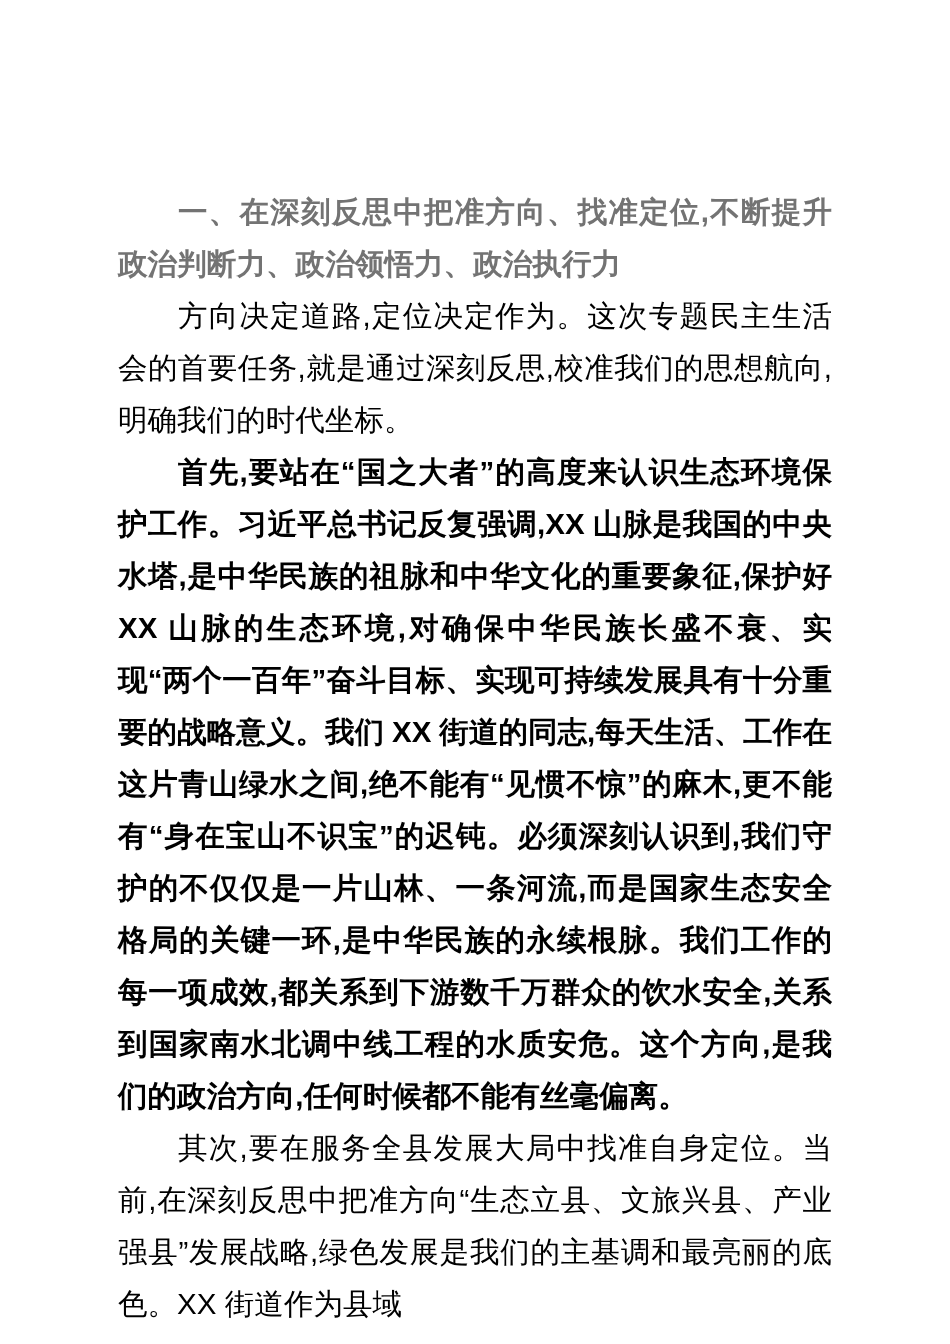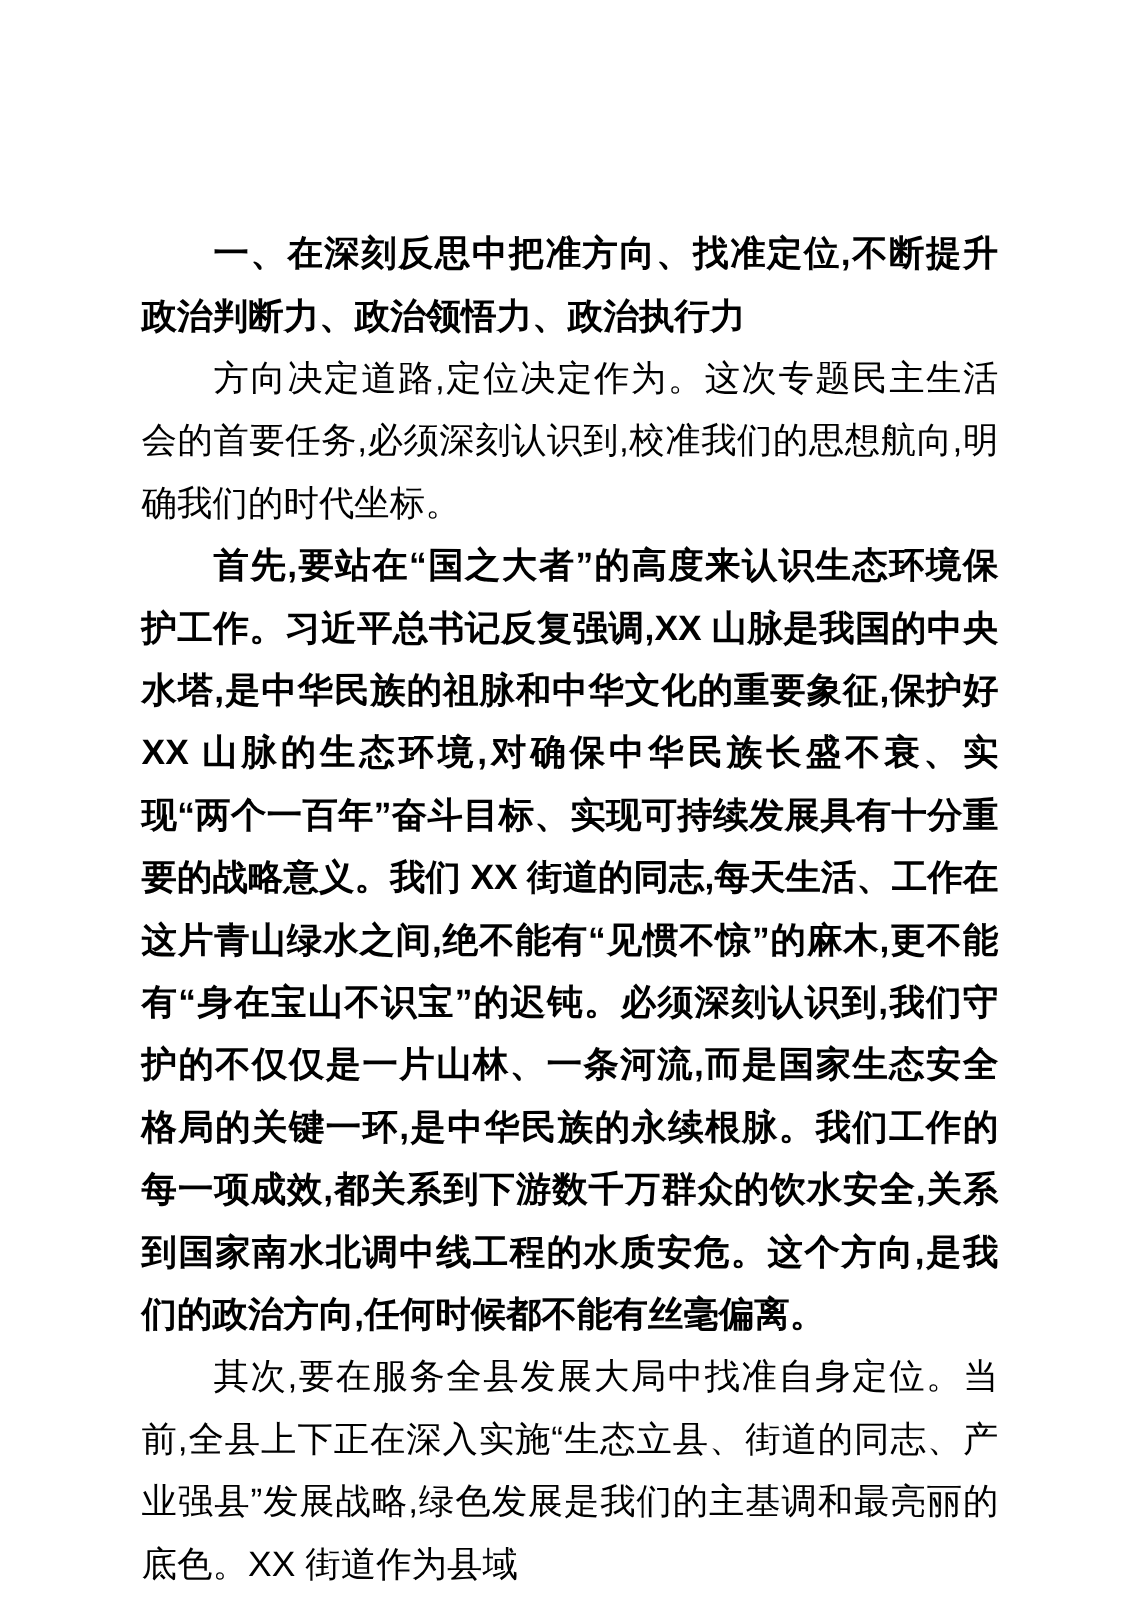--- a/index.html
+++ b/index.html
@@ -19,21 +19,21 @@
     position: absolute;
     left: 118px;
     top: 186px;
     width: 714px;
   }
   .doc-heading {
     font-family: "Liberation Sans", "DejaVu Sans", sans-serif;
     font-weight: bold;
     font-size: 29.5px;
     line-height: 52px;
-    color: #000000;
+    color: #737373;
     text-align: justify;
     text-justify: inter-character;
     text-indent: 60px;
     margin: 0 0 0 0;
     letter-spacing: 0.1px;
   }
   .doc-para {
     font-family: "Liberation Sans", "DejaVu Sans", sans-serif;
     font-weight: normal;
     font-size: 29.5px;
@@ -51,20 +51,20 @@
   }
 </style>
 </head>
 <body>
 
 <div class="page">
   <div class="content">
 
     <h1 class="doc-heading">一、在深刻反思中把准方向、找准定位,不断提升政治判断力、政治领悟力、政治执行力</h1>
 
-    <p class="doc-para">方向决定道路,定位决定作为。这次专题民主生活会的首要任务,必须深刻认识到,校准我们的思想航向,明确我们的时代坐标。</p>
+    <p class="doc-para">方向决定道路,定位决定作为。这次专题民主生活会的首要任务,就是通过深刻反思,校准我们的思想航向,明确我们的时代坐标。</p>
 
     <p class="doc-para tight">首先,要站在“国之大者”的高度来认识生态环境保护工作。习近平总书记反复强调,XX 山脉是我国的中央水塔,是中华民族的祖脉和中华文化的重要象征,保护好 XX 山脉的生态环境,对确保中华民族长盛不衰、实现“两个一百年”奋斗目标、实现可持续发展具有十分重要的战略意义。我们 XX 街道的同志,每天生活、工作在这片青山绿水之间,绝不能有“见惯不惊”的麻木,更不能有“身在宝山不识宝”的迟钝。必须深刻认识到,我们守护的不仅仅是一片山林、一条河流,而是国家生态安全格局的关键一环,是中华民族的永续根脉。我们工作的每一项成效,都关系到下游数千万群众的饮水安全,关系到国家南水北调中线工程的水质安危。这个方向,是我们的政治方向,任何时候都不能有丝毫偏离。</p>
 
-    <p class="doc-para">其次,要在服务全县发展大局中找准自身定位。当前,全县上下正在深入实施“生态立县、街道的同志、产业强县”发展战略,绿色发展是我们的主基调和最亮丽的底色。XX 街道作为县域</p>
+    <p class="doc-para">其次,要在服务全县发展大局中找准自身定位。当前,在深刻反思中把准方向“生态立县、文旅兴县、产业强县”发展战略,绿色发展是我们的主基调和最亮丽的底色。XX 街道作为县域</p>
 
   </div>
 </div>
 
 </body></html>

